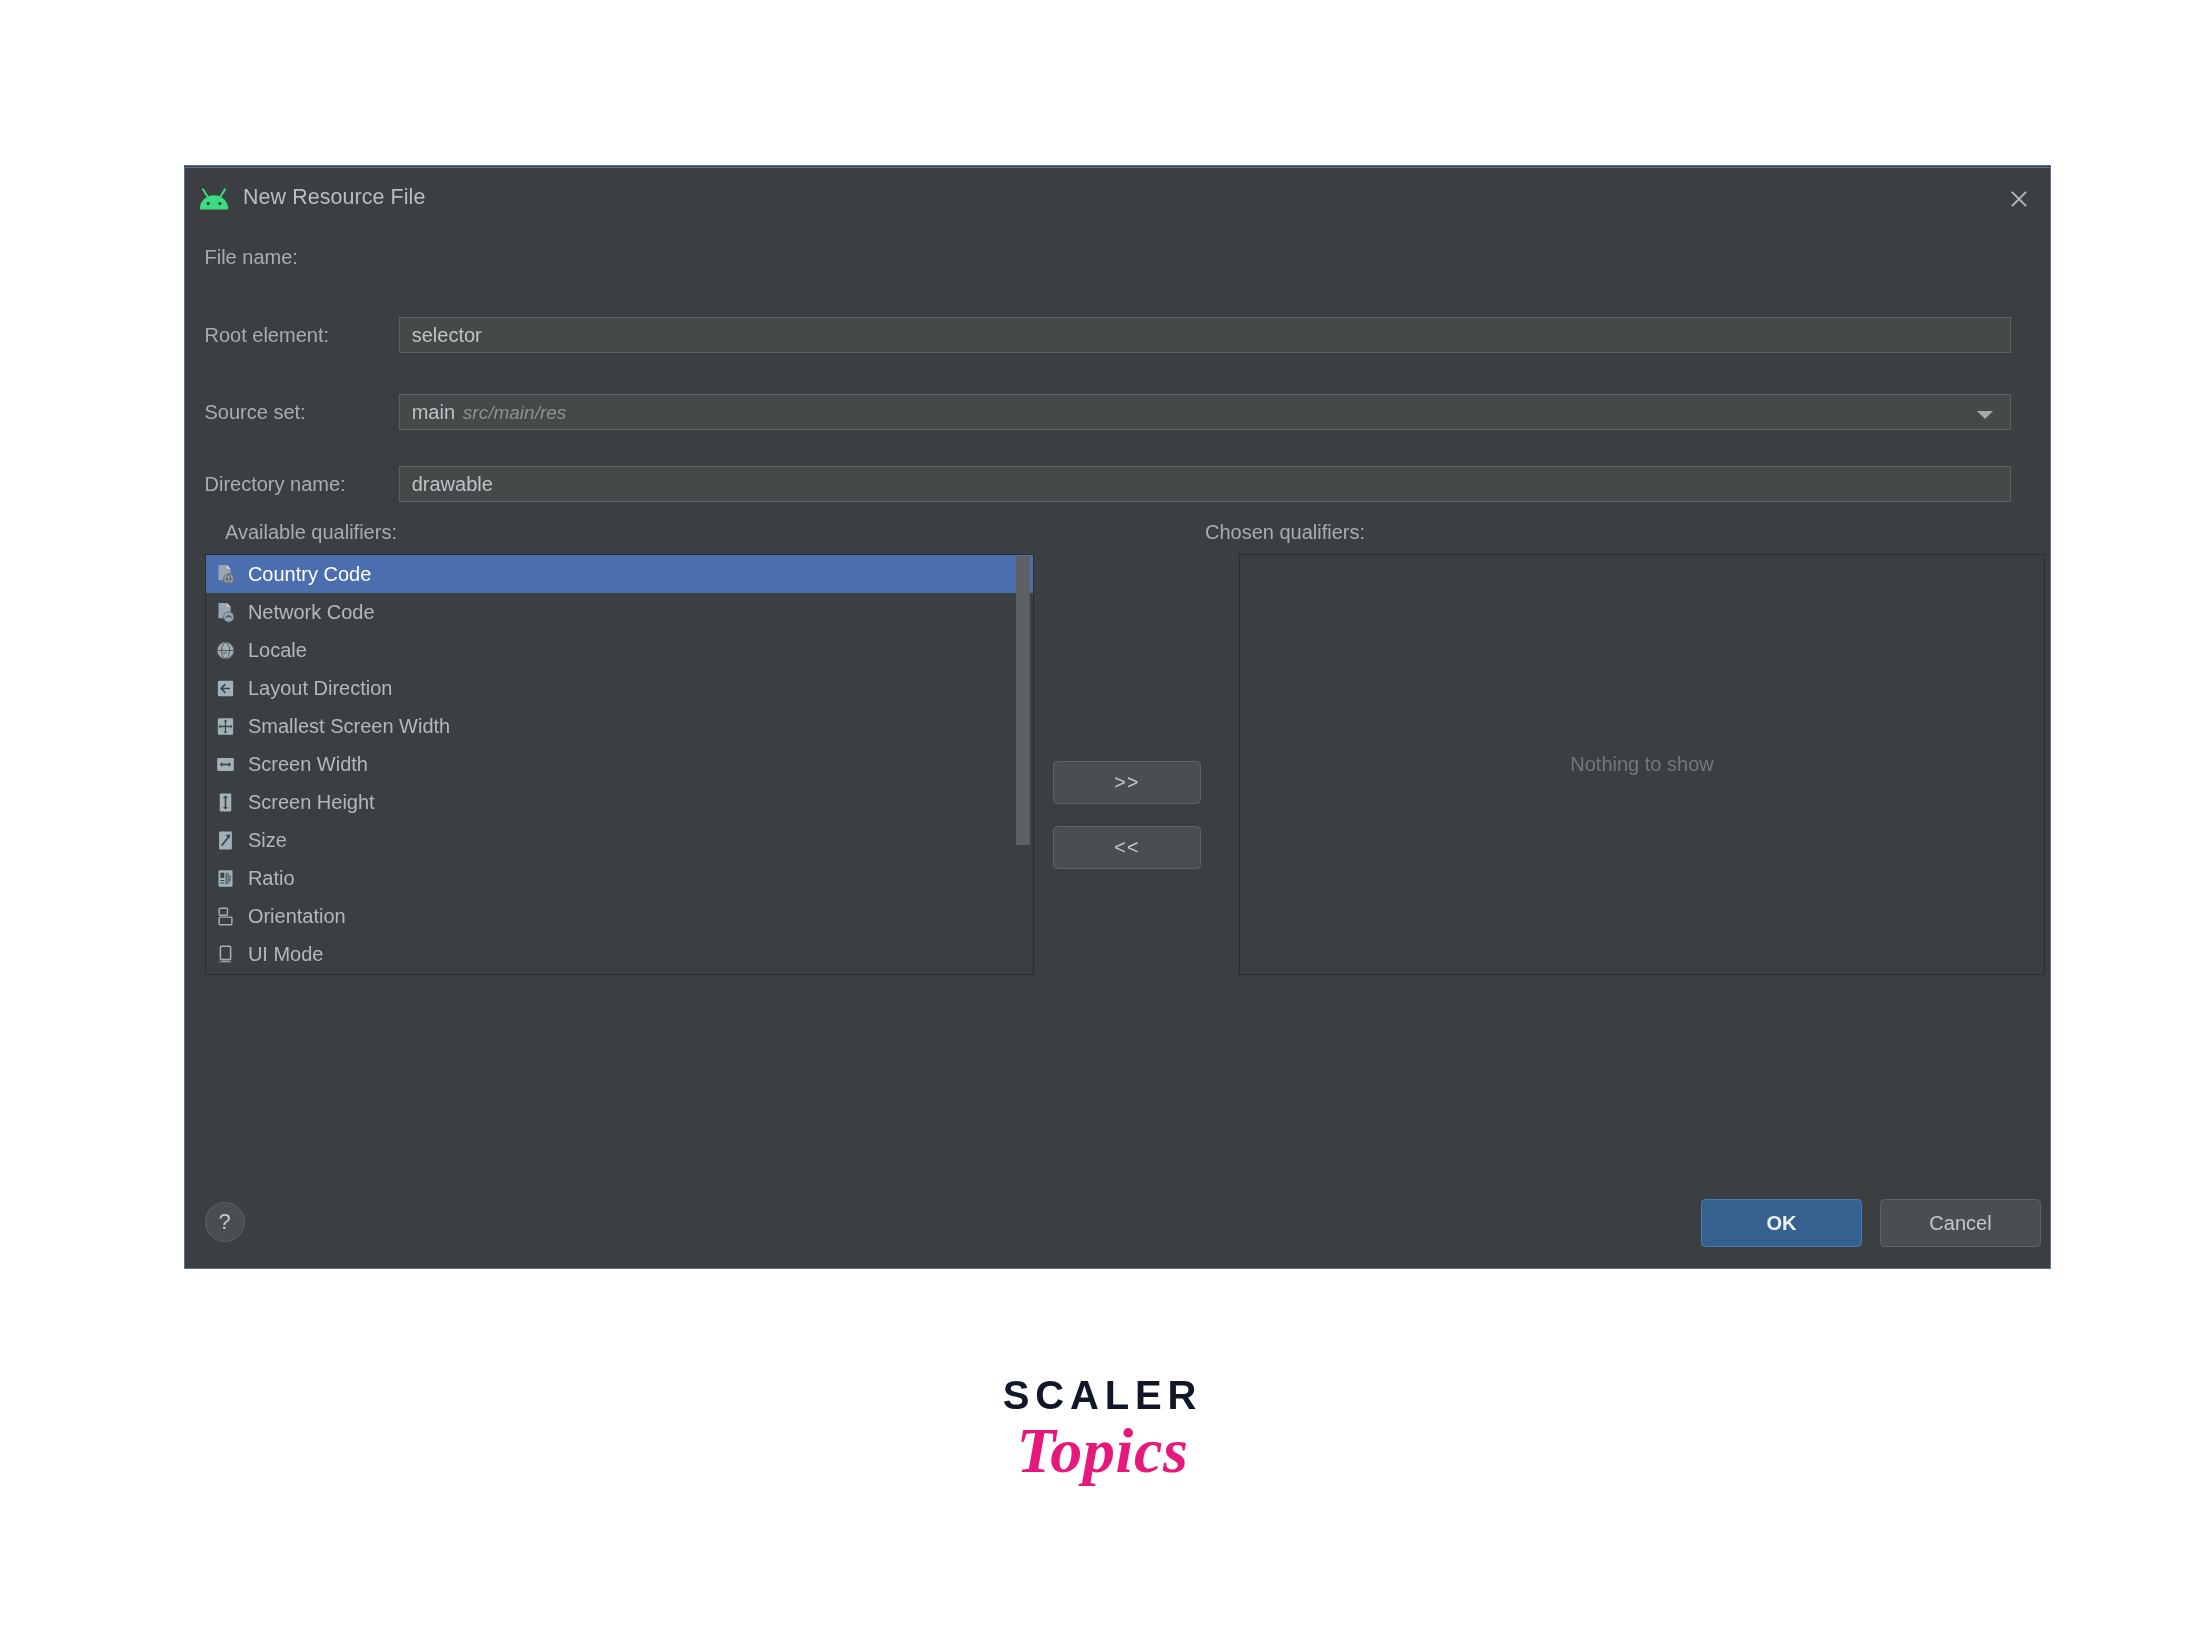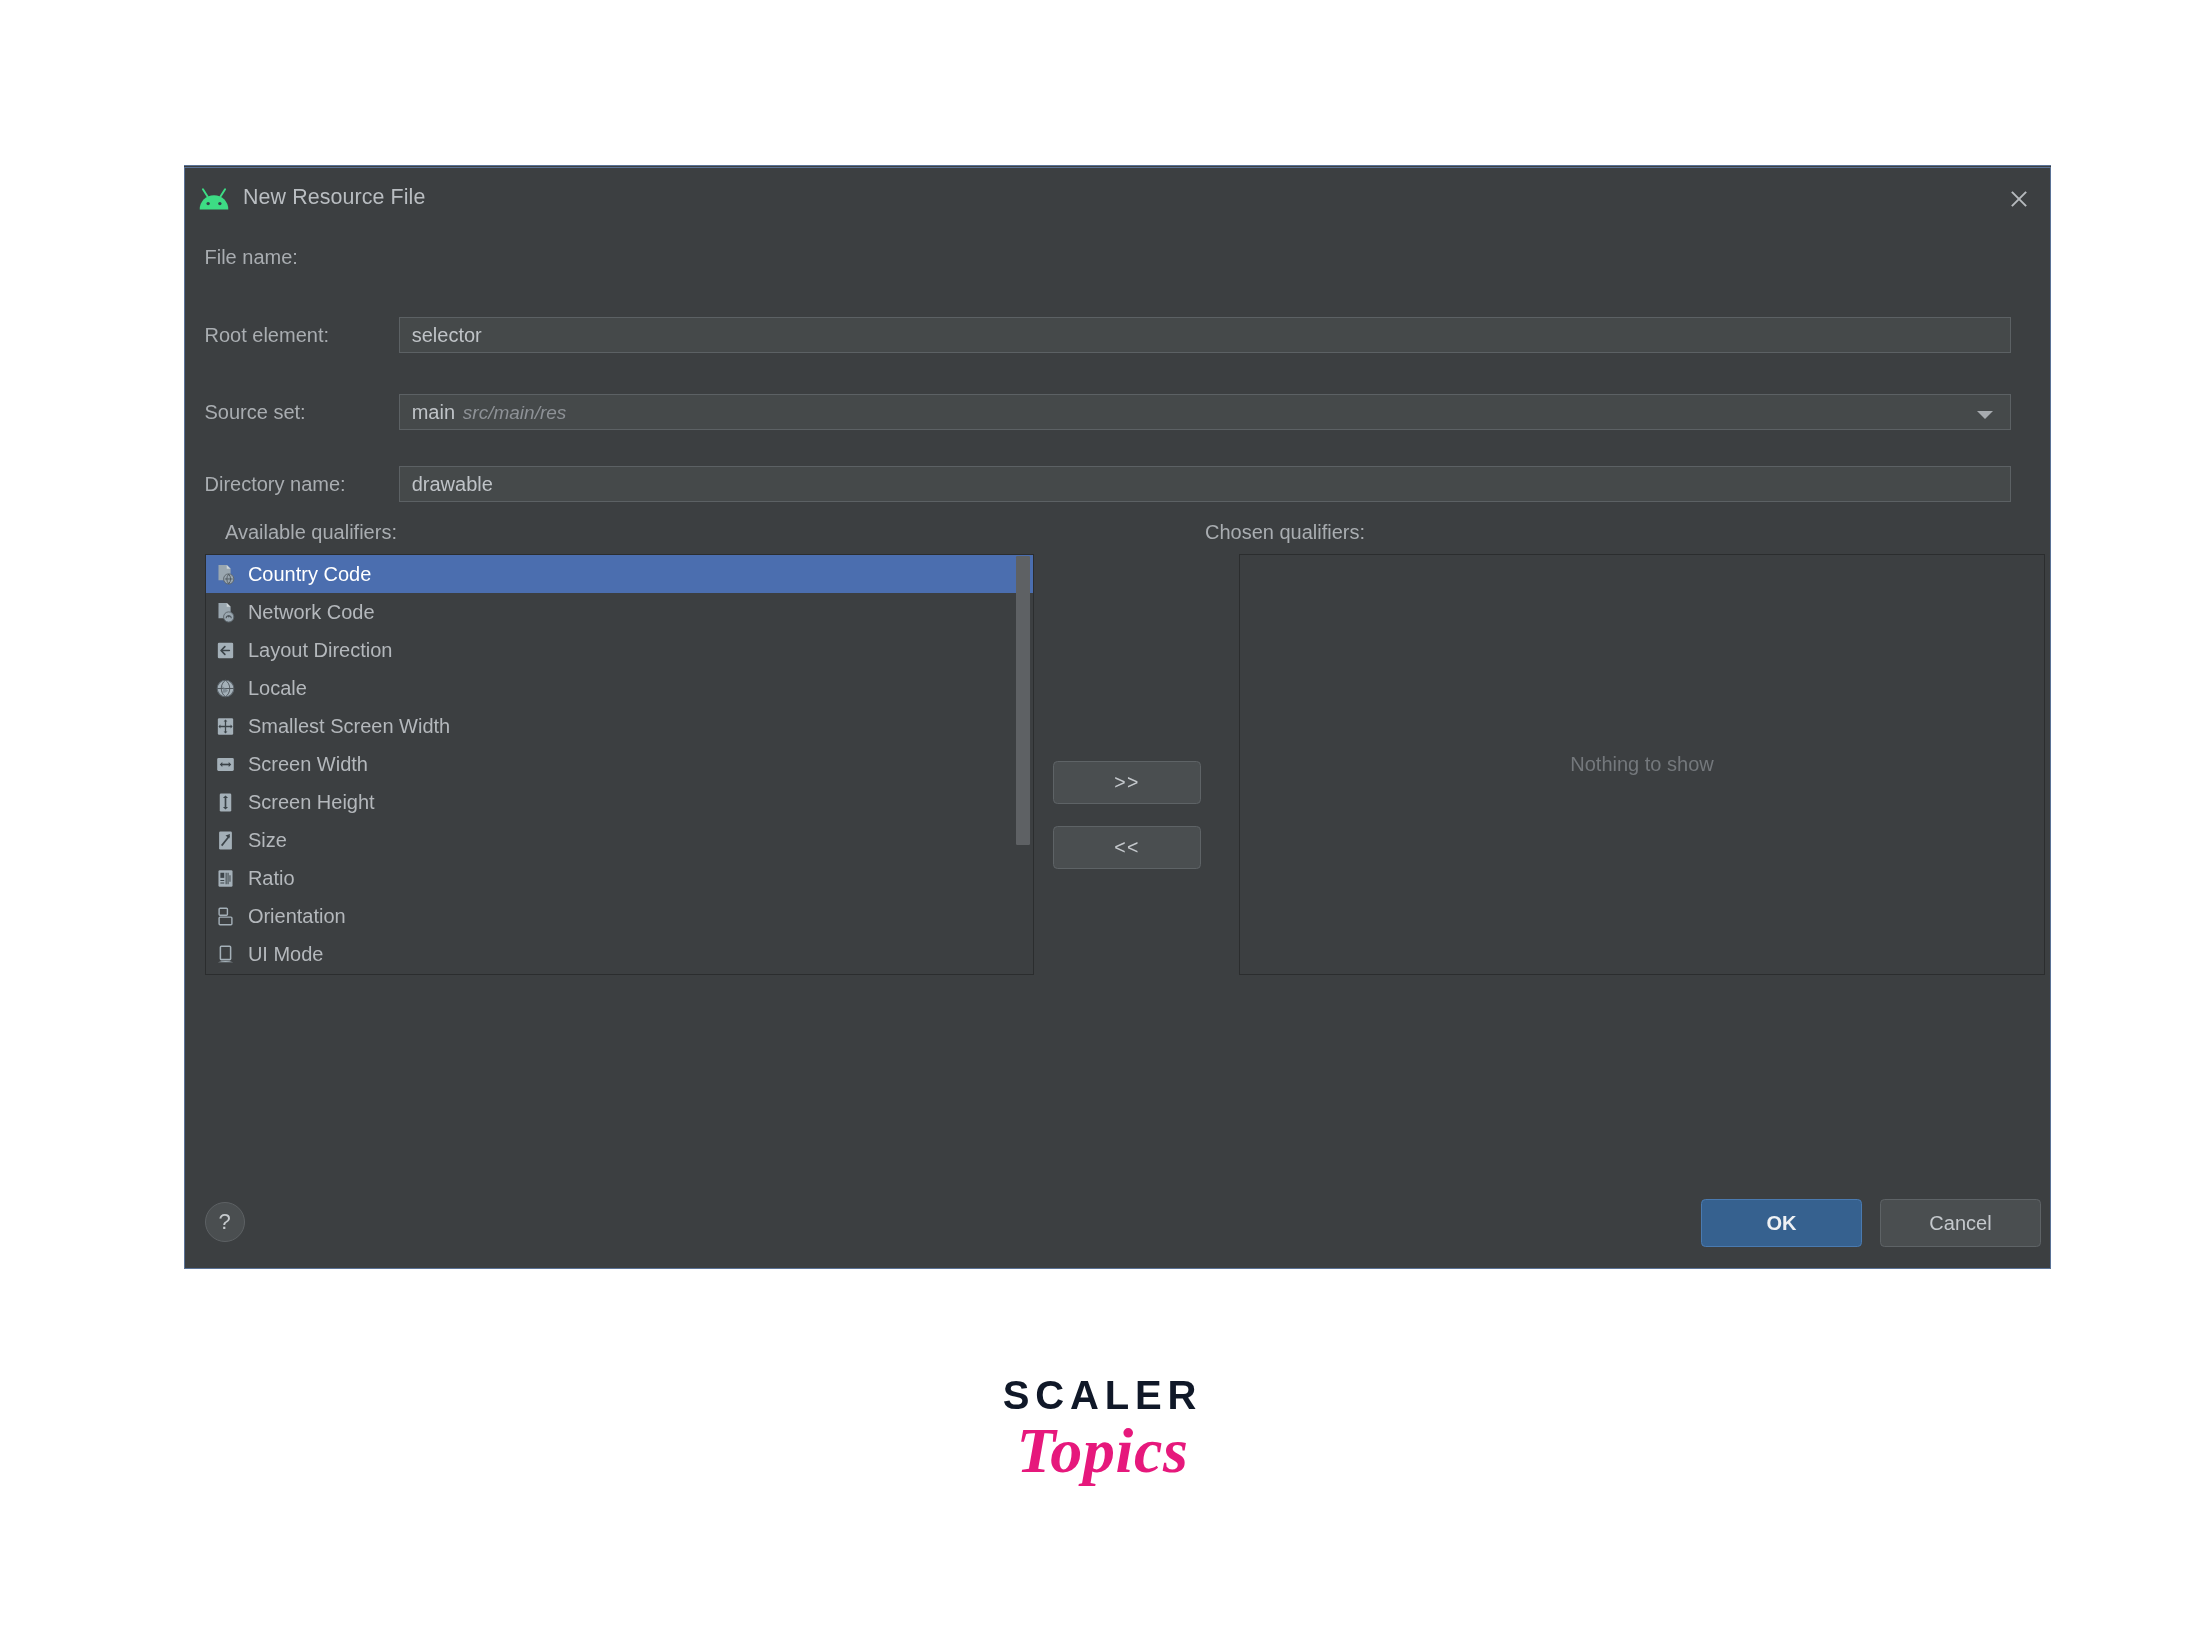--- a/index.html
+++ b/index.html
@@ -411,33 +411,33 @@
         <path d="M20 3 v6 h6 z" fill="#cfd6da"></path>
         <circle cx="23" cy="25" r="8" fill="#9aa7b0" stroke="#5d666d" stroke-width="1.5"></circle>
         <path d="M19 27 a4 4 0 0 1 8 0" fill="none" stroke="#4e565c" stroke-width="1.6"></path>
         <circle cx="23" cy="24" r="1.8" fill="#4e565c"></circle>
       </svg>
       <span class="qual-label">Network Code</span>
     </div>
 
     <div class="qual-item">
       <svg class="qual-icon" viewBox="0 0 36 36">
-        <rect x="6" y="6" width="24" height="24" rx="2" fill="#a4b0b8"></rect>
-        <path d="M24 18 h-11 M17 12 l-6 6 l6 6" fill="none" stroke="#3c4449" stroke-width="2.6" stroke-linecap="round" stroke-linejoin="round"></path>
-      </svg>
-      <span class="qual-label">Layout Direction</span>
-    </div>
-
-    <div class="qual-item">
-      <svg class="qual-icon" viewBox="0 0 36 36">
         <circle cx="18" cy="18" r="13" fill="#a4b0b8" stroke="#5d666d" stroke-width="1.6"></circle>
         <path d="M5 18 h26 M18 5 a16 16 0 0 1 0 26 a16 16 0 0 1 0 -26" fill="none" stroke="#4e565c" stroke-width="1.5"></path>
         <path d="M10 12 q6 5 3 12 q5 2 9 -3" fill="#6f7c85" opacity=".7"></path>
       </svg>
       <span class="qual-label">Locale</span>
+    </div>
+
+    <div class="qual-item">
+      <svg class="qual-icon" viewBox="0 0 36 36">
+        <rect x="6" y="6" width="24" height="24" rx="2" fill="#a4b0b8"></rect>
+        <path d="M24 18 h-11 M17 12 l-6 6 l6 6" fill="none" stroke="#3c4449" stroke-width="2.6" stroke-linecap="round" stroke-linejoin="round"></path>
+      </svg>
+      <span class="qual-label">Layout Direction</span>
     </div>
 
     <div class="qual-item">
       <svg class="qual-icon" viewBox="0 0 36 36">
         <rect x="6" y="5" width="24" height="26" rx="2" fill="#a4b0b8"></rect>
         <path d="M18 9 v18 M9 18 h18" stroke="#3c4449" stroke-width="2"></path>
         <path d="M18 7 l-3 3 h6 z M18 29 l-3 -3 h6 z M7 18 l3 -3 v6 z M29 18 l-3 -3 v6 z" fill="#3c4449"></path>
       </svg>
       <span class="qual-label">Smallest Screen Width</span>
     </div>

